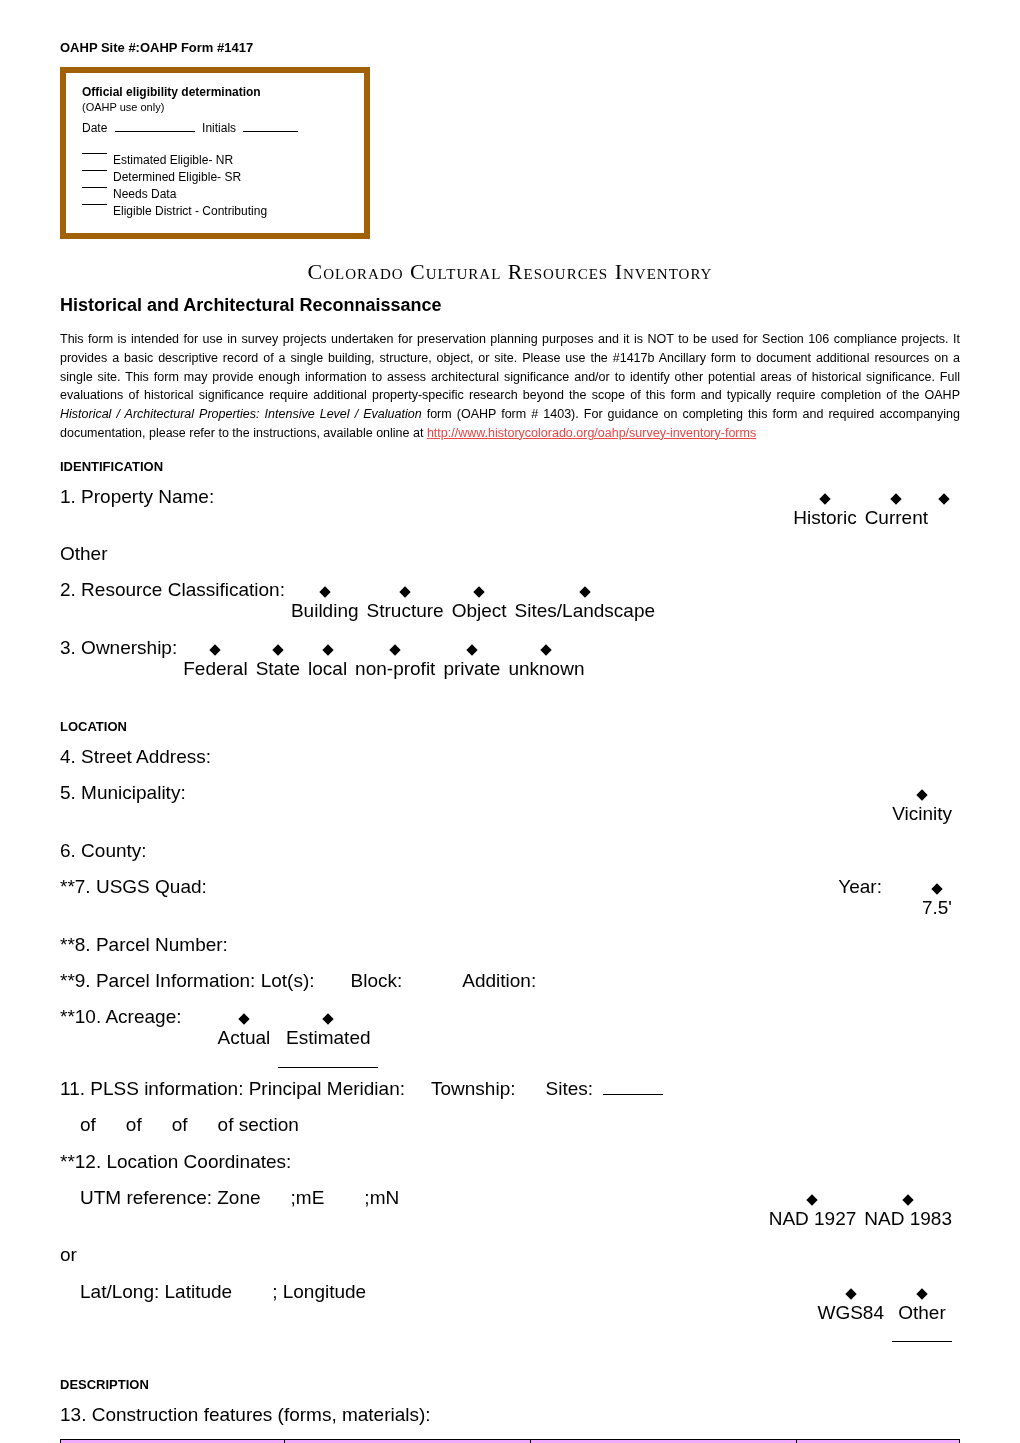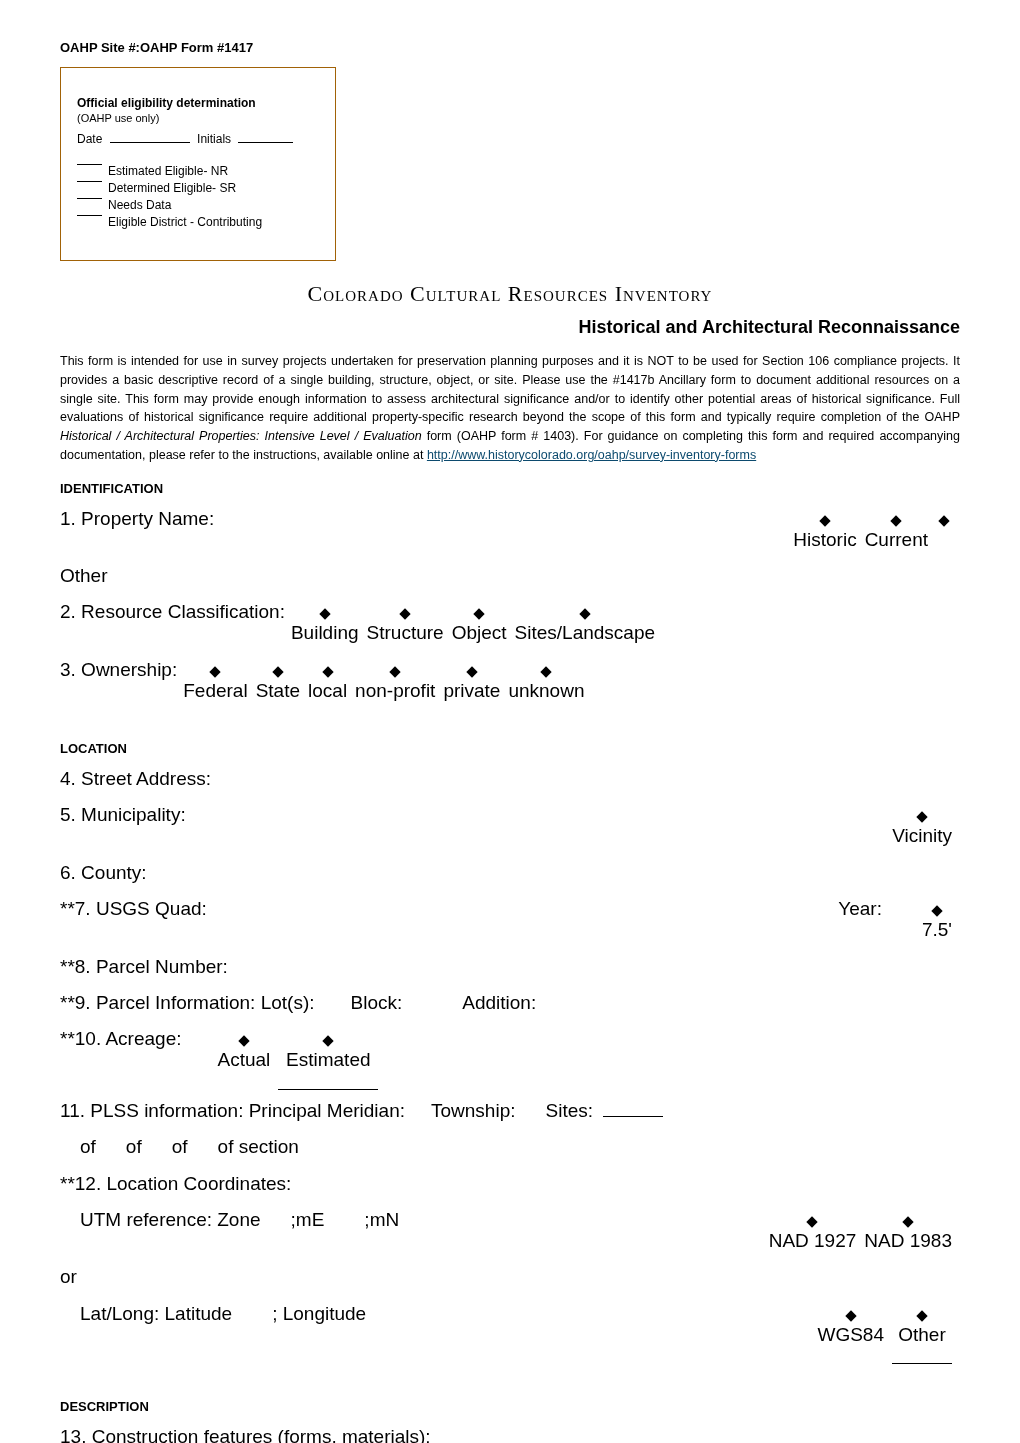--- a/index.html
+++ b/index.html
@@ -12,23 +12,23 @@
       min-height: 1443px;
       padding: 40px 60px;
     }
     .header-row {
       display: flex;
       margin-bottom: 12px;
       font-weight: bold;
       font-size: 13px;
     }
     .official-box {
-      border: 1px solid #a16207;
-      padding: 28px 16px;
-      width: 276px;
+      border: 6px solid #a16207;
+      padding: 12px 16px;
+      width: 310px;
       font-size: 12px;
       margin-bottom: 20px;
     }
     .official-box .title {
       font-weight: bold;
       margin-bottom: 2px;
     }
     .official-box .subtitle {
       font-size: 11px;
       margin-bottom: 8px;
@@ -67,33 +67,33 @@
     }
     .page-title {
       text-align: center;
       font-size: 22px;
       letter-spacing: 1px;
       margin-bottom: 10px;
       font-family: 'Times New Roman', serif;
       font-variant: small-caps;
     }
     .subtitle-heading {
-      text-align: right;
+      text-align: left;
       font-size: 18px;
       font-weight: bold;
       margin-bottom: 14px;
     }
     .intro-text {
       font-size: 12.5px;
       line-height: 1.5;
       text-align: justify;
       margin-bottom: 16px;
     }
     .intro-text a {
-      color: #0c4a6e;
+      color: #ef4444;
       text-decoration: underline;
     }
     .section-heading {
       font-weight: bold;
       font-size: 13px;
       margin-bottom: 8px;
       margin-top: 14px;
     }
     .form-row {
       display: flex;

